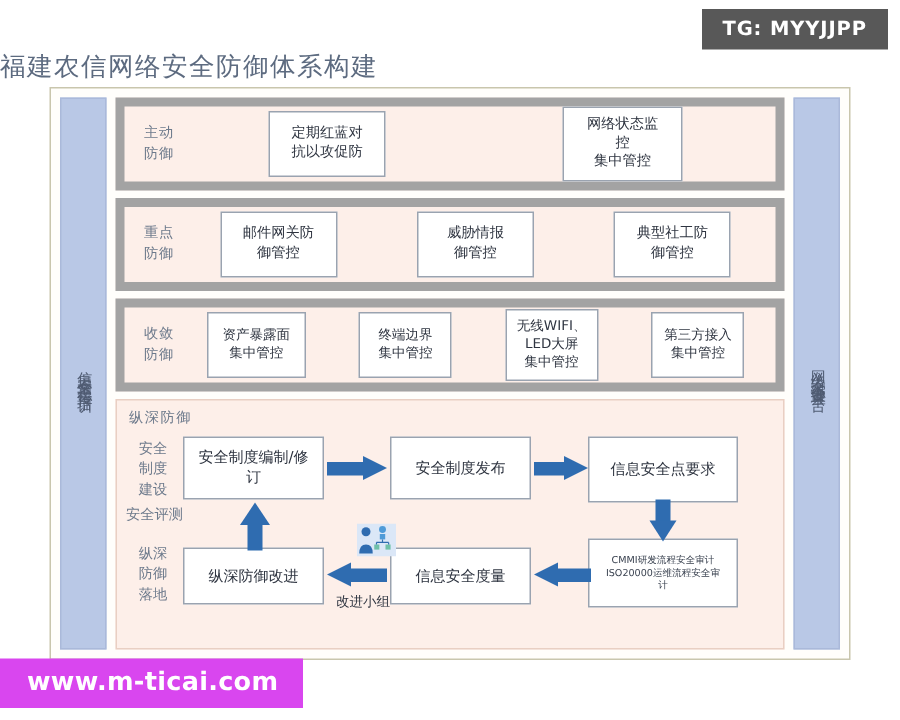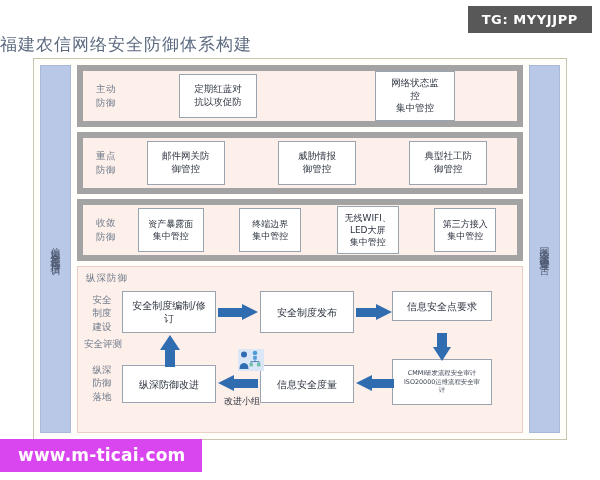--- a/index.html
+++ b/index.html
@@ -194,21 +194,21 @@
     line-height: 1.3;
     text-align: center;
     display: flex;
     align-items: center;
     justify-content: center;
     padding: 2px 3px;
     white-space: pre-line;
   }
   #fb-draft   { left: 2px;   top: 4px;   width: 94px; height: 42px; }
   #fb-publish { left: 140px; top: 4px;   width: 94px; height: 42px; }
-  #fb-require { left: 272px; top: 4px;   width: 100px; height: 30px; }
+  #fb-require { left: 272px; top: 4px;   width: 100px; height: 44px; }
   #fb-improve { left: 2px;   top: 78px;  width: 94px; height: 38px; }
   #fb-measure { left: 140px; top: 78px;  width: 94px; height: 38px; }
   #fb-audit   { left: 272px; top: 72px;  width: 100px; height: 46px;
                 font-size: 6.4px; line-height: 1.35; color: #3a4250; }
 
   
   .arrow { position: absolute; }
   .arrow .shaft { position: absolute; background: #2f6cb0; }
   .arrow .head  { position: absolute; width: 0; height: 0; }
 

